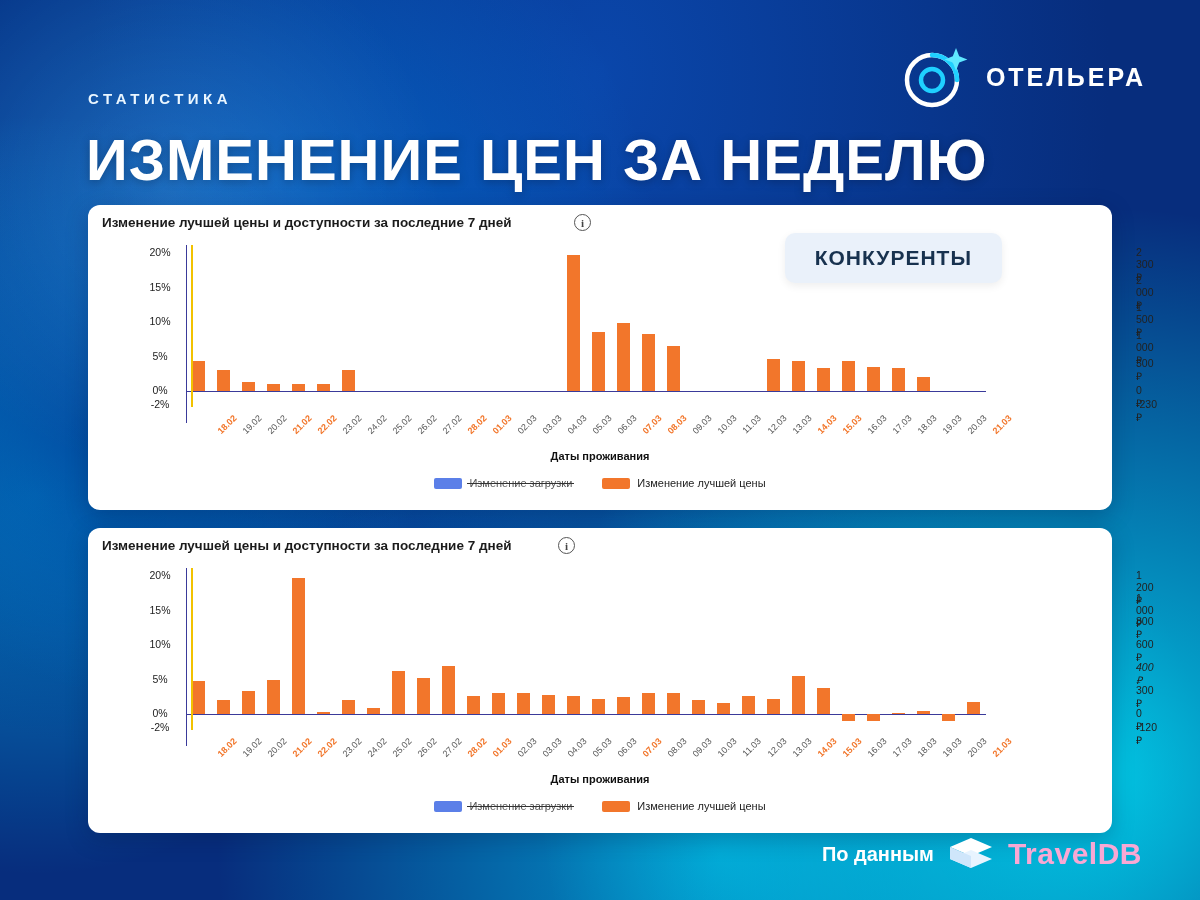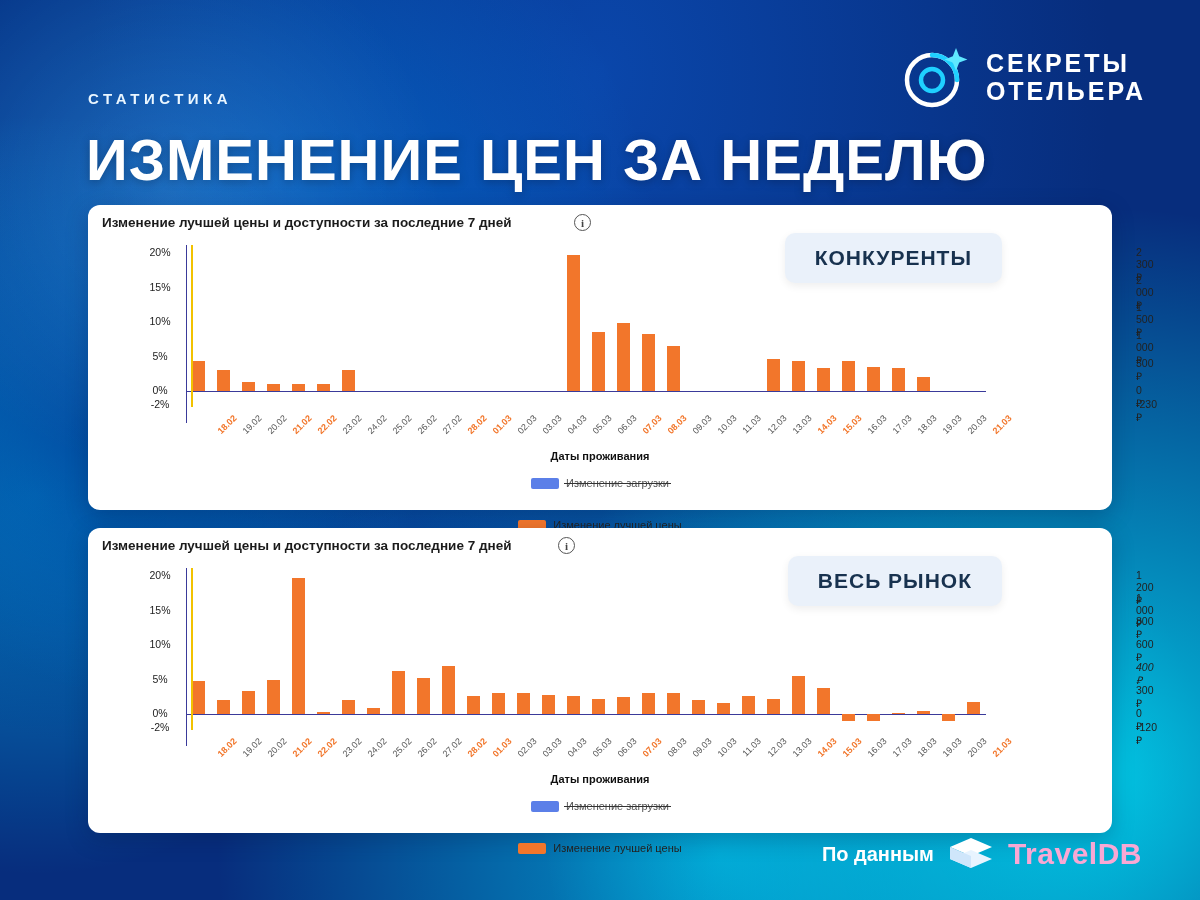--- a/index.html
+++ b/index.html
@@ -84,21 +84,21 @@
 
   .xticks{ position:absolute; left:98px; width:800px; }
   .xtick{
     position:absolute; font-size:9px; color:#555;
     transform:rotate(-45deg); transform-origin:right top; white-space:nowrap;
   }
   .xtick.hl{ color:#f2762b; font-weight:700; }
 
   .xaxis-title{ position:absolute; left:0; width:1024px; text-align:center; font-size:11px; color:#111; font-weight:600; }
 
-  .legend{ position:absolute; left:0; width:1024px; display:flex; justify-content:center; gap:30px; align-items:center; font-size:11px; color:#222;flex-direction:column; }
+  .legend{ position:absolute; left:0; width:1024px; display:flex; justify-content:center; gap:30px; align-items:center; font-size:11px; color:#222; }
   .legend-item{ display:flex; align-items:center; gap:7px; }
   .sw{ width:28px; height:11px; border-radius:2px; }
   .strike{ position:relative; }
   .strike:after{ content:""; position:absolute; left:-2px; right:-2px; top:50%; height:1px; background:#333; }
 
   
   .footer{ position:absolute; right:58px; bottom:26px; display:flex; align-items:center; gap:14px; }
   .footer-text{ color:#fff; font-size:20px; font-weight:700; }
   .brand{ color:#f9a8d4; font-size:30px; font-weight:800; letter-spacing:0.5px; }
   .brand-mark{ width:46px; height:40px; position:relative; }
@@ -115,21 +115,20 @@
   <div class="logo">
     <div class="logo-mark">
       <svg width="74" height="74" viewBox="0 0 74 74">
         <circle cx="34" cy="40" r="25" fill="none" stroke="#ffffff" stroke-width="4.5"></circle>
         <path d="M34 15 A25 25 0 0 1 59 40" fill="none" stroke="#1fd0ff" stroke-width="4.5" stroke-linecap="round"></path>
         <circle cx="34" cy="40" r="11" fill="none" stroke="#1fd0ff" stroke-width="4.5"></circle>
         <path d="M58 8 l3.2 8.2 8.2 3.2 -8.2 3.2 -3.2 8.2 -3.2 -8.2 -8.2 -3.2 8.2 -3.2z" fill="#5fe8ff"></path>
       </svg>
     </div>
     <div class="logo-text">
-      <div>СЕКРЕТЫ</div>
       <div>ОТЕЛЬЕРА</div>
     </div>
   </div>
 
   <div class="card" id="card1">
     <div class="card-title">Изменение лучшей цены и доступности за последние 7 дней</div>
     <div class="info-icon" id="info1">i</div>
     <div class="badge">КОНКУРЕНТЫ</div>
     <div class="plot" id="plot1">
         <div class="zero-line" style="top: 138.182px;"></div>
@@ -211,21 +210,20 @@
         <div class="legend-item">
           <span class="sw" style="background: rgb(242, 118, 43);"></span>
           <span>Изменение лучшей цены</span>
         </div>
       </div>
   </div>
 
   <div class="card" id="card2">
     <div class="card-title">Изменение лучшей цены и доступности за последние 7 дней</div>
     <div class="info-icon" id="info2">i</div>
-    <div class="badge">ВЕСЬ РЫНОК</div>
     <div class="plot" id="plot2">
         <div class="zero-line" style="top: 138.182px;"></div>
         <div class="axis-y"></div>
         <div class="ylab ylab-l" style="top: -7px;">20%</div>
         <div class="ylab ylab-l" style="top: 27.5455px;">15%</div>
         <div class="ylab ylab-l" style="top: 62.0909px;">10%</div>
         <div class="ylab ylab-l" style="top: 96.6364px;">5%</div>
         <div class="ylab ylab-l" style="top: 131.182px;">0%</div>
         <div class="ylab ylab-l" style="top: 145px;">-2%</div>
         <div class="yr" style="top: -7px;">1 200 ₽</div>

